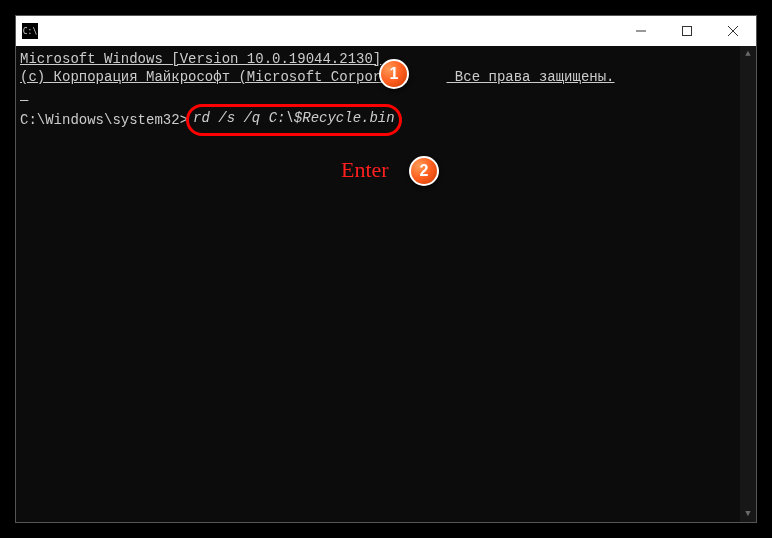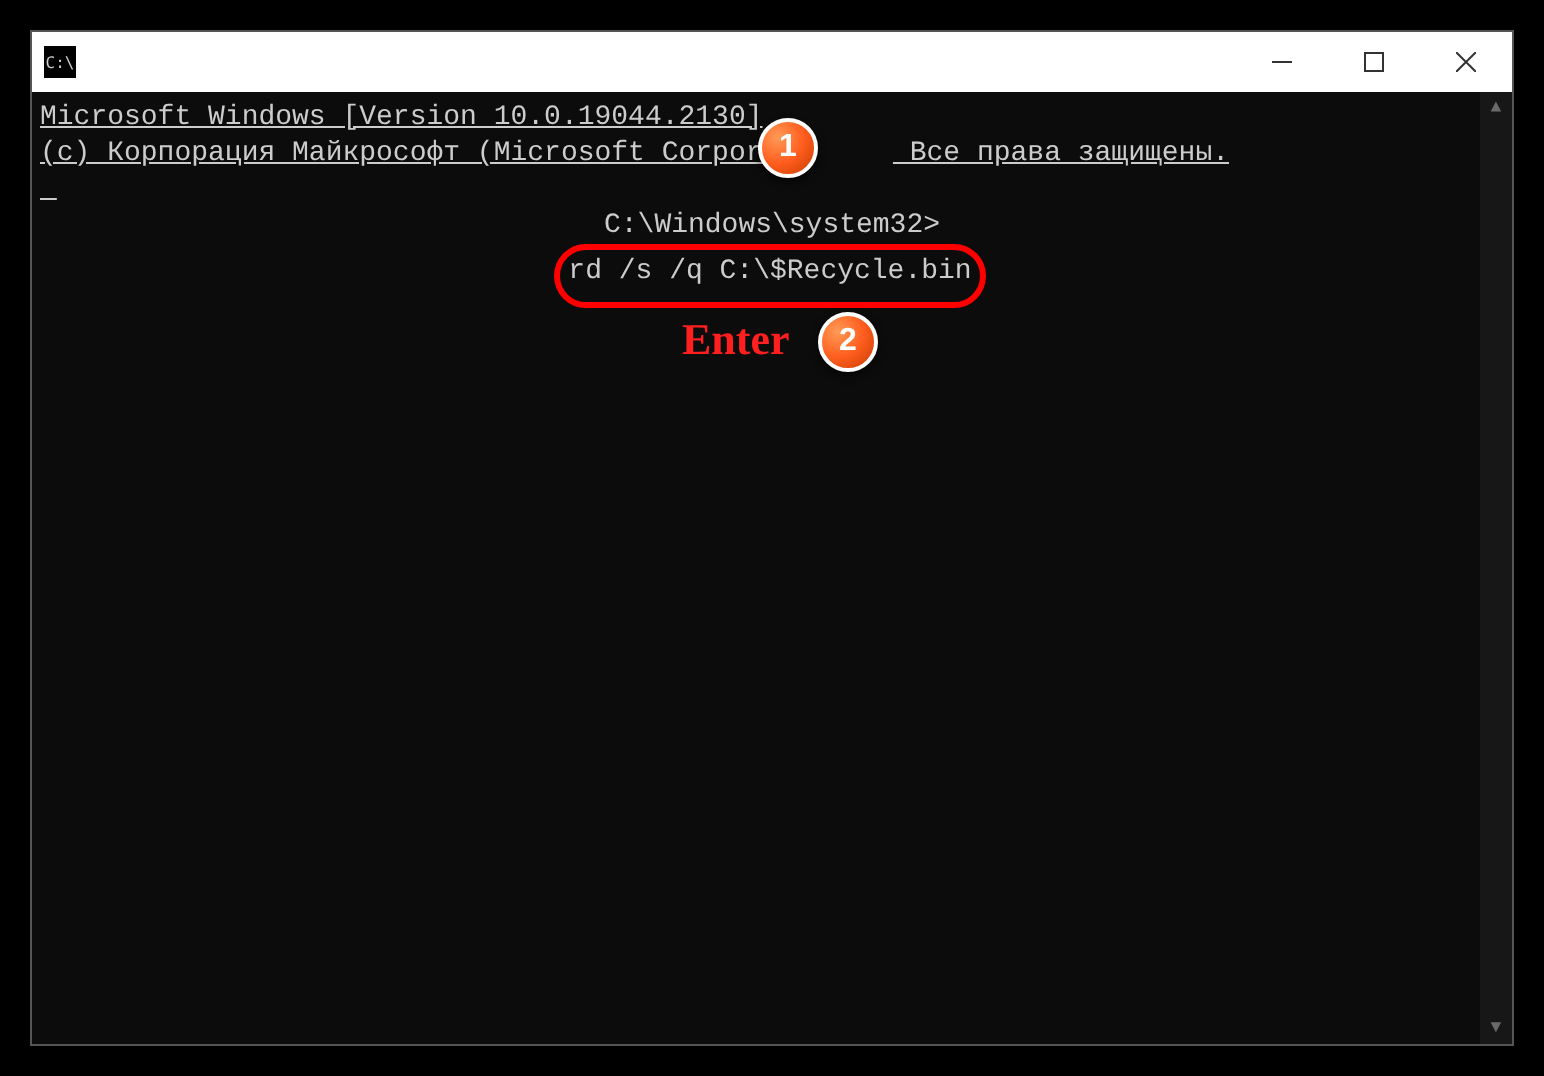--- a/index.html
+++ b/index.html
@@ -64,28 +64,28 @@
     line-height: 18px;
     padding: 4px 4px;
     position: relative;
     overflow: hidden;
   }
   .line { white-space: pre; text-decoration: underline; }
   .prompt-line {
     display: flex;
     align-items: center;
     white-space: pre;
-    flex-direction: column;
   }
   .highlight-box {
     border: 3px solid #ff0000;
     border-radius: 16px;
     padding: 2px 4px 6px 4px;
     margin-left: -2px;
     display: inline-block;
+    font-style: italic;
   }
   .badge {
     position: absolute;
     width: 30px;
     height: 30px;
     border-radius: 50%;
     background: radial-gradient(circle at 30% 30%, #ff9a56, #ff5e1f 50%, #c73a00 100%);
     border: 2px solid #fff;
     box-shadow: 0 2px 4px rgba(0,0,0,0.6);
     display: flex;
@@ -98,21 +98,21 @@
     z-index: 10;
   }
   .badge-1 { top: 13px; left: 363px; }
   .badge-2 { top: 110px; left: 393px; }
   .enter-label {
     position: absolute;
     top: 115px;
     left: 325px;
     color: #ff1f1f;
     font-family: Georgia, 'Times New Roman', serif;
-    font-weight: bold;
+    font-weight: normal;
     font-size: 22px;
   }
   .scrollbar {
     position: absolute;
     right: 0;
     top: 0;
     bottom: 0;
     width: 16px;
     background: #171717;
   }

